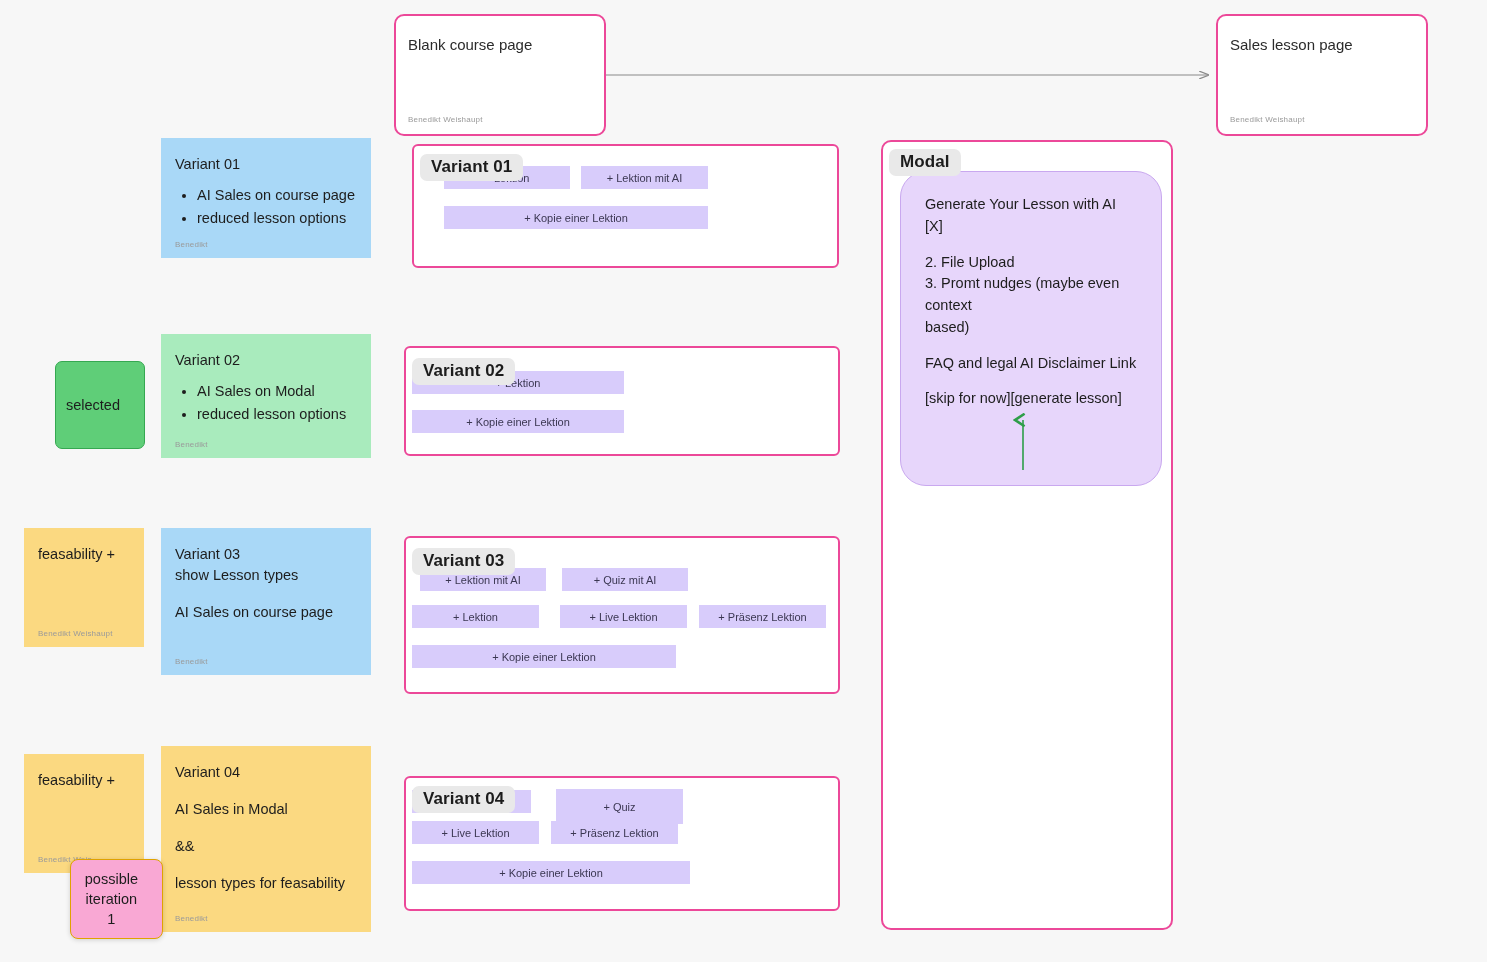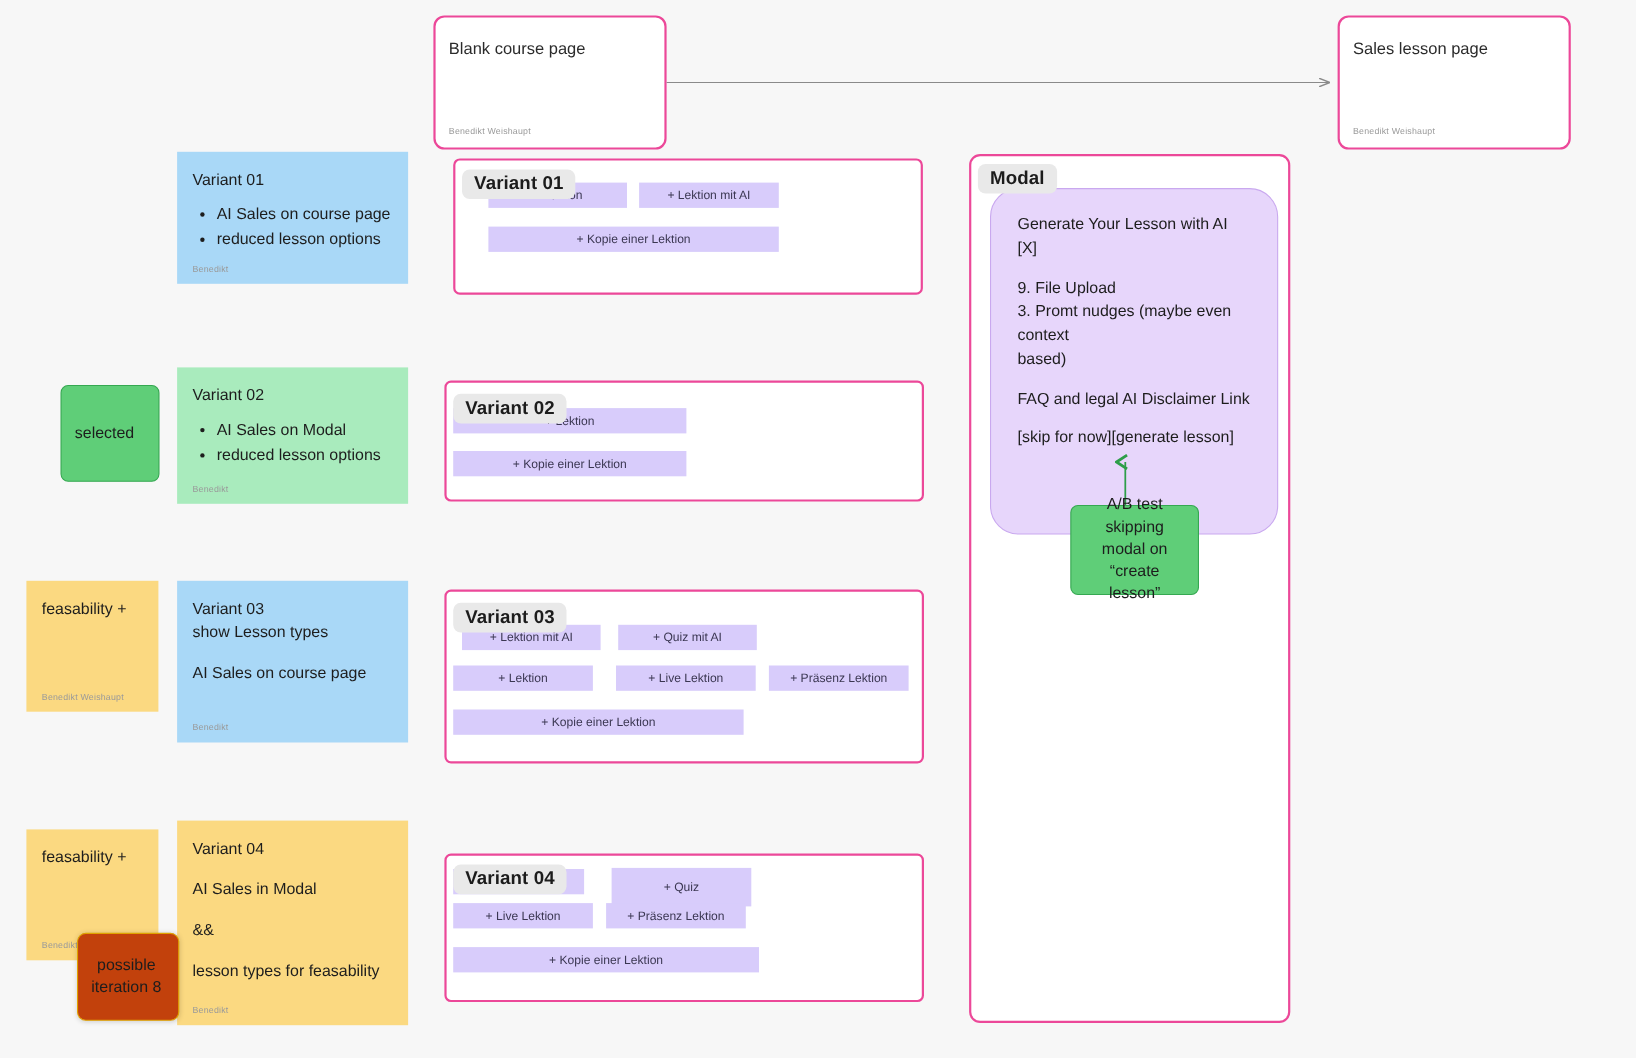--- a/index.html
+++ b/index.html
@@ -84,34 +84,35 @@
   .note ul li { margin-bottom: 2px; }
   .note .line { margin: 0; }
   .note .gap  { height: 16px; }
 
   
   .tag-note {
     position: absolute;
     box-sizing: border-box;
     display: flex;
     align-items: center;
-    justify-content: flex-start;
+    justify-content: flex-end;
     text-align: center;
     font-size: 14.5px;
     line-height: 1.4;
     color: #1d1d1d;
-    padding: 12px;
+    padding: 24px;
+    margin-top: 11px;
   }
   .tag-green {
     background: #5fce78;
     border: 1px solid #35a851;
     border-radius: 7px;
   }
   .tag-amber {
-    background: #c2410c;
+    background: #f9a8d4;
     border: 1px solid #e0a200;
     border-radius: 8px;
     box-shadow: 0 1px 5px rgba(0,0,0,.16);
   }
 
   
   .btn {
     position: absolute;
     box-sizing: border-box;
     background: #d8ccfb;
@@ -181,45 +182,38 @@
     <div class="btn" style="left:30px; top:60px; width:264px; height:23px;">+ Kopie einer Lektion</div>
   </div>
 
   <div class="frame" style="left:881px; top:140px; width:292px; height:790px;">
     <div class="frame-badge" style="left:6px; top:7px;">Modal</div>
 
     <div class="modal-card" style="left:17px; top:29px; width:262px; height:315px;">
       <p>Generate Your Lesson with AI</p>
       <p>[X]</p>
       <div class="gap"></div>
-      <p>9. File Upload</p>
+      <p>2. File Upload</p>
       <p>3. Promt nudges (maybe even context</p>
       <p>based)</p>
       <div class="gap"></div>
       <p>FAQ and legal AI Disclaimer Link</p>
       <div class="gap"></div>
       <p>[skip for now][generate lesson]</p>
     </div>
 
     <svg class="connector" style="left:129px; top:268px; width:22px; height:61px;">
       <defs>
         <marker id="arrowhead-green" markerWidth="9" markerHeight="8" refX="4.5" refY="6" orient="auto">
           <path d="M0.6,7 L4.5,1 L8.4,7" fill="none" stroke="#2e9e49" stroke-width="1.6"></path>
         </marker>
       </defs>
       <line x1="11" y1="60" x2="11" y2="10" stroke="#2e9e49" stroke-width="1.6" marker-end="url(#arrowhead-green)"></line>
     </svg>
 
-    <div class="tag-note tag-green" style="left:90px; top:317px; width:117px; height:82px;">
-      <div>
-        <div>A/B test skipping</div>
-        <div>modal on “create</div>
-        <div>lesson”</div>
-      </div>
-    </div>
   </div>
 
   <div class="tag-note tag-green" style="left:55px; top:350px; width:90px; height:88px;">
     <div>selected</div>
   </div>
 
   <div class="note note-green" style="left:161px; top:334px; width:210px; height:124px;">
     <div class="line">Variant 02</div>
     <ul>
       <li>AI Sales on  Modal</li>
@@ -269,21 +263,21 @@
     <div class="gap"></div>
     <div class="line">&amp;&amp;</div>
     <div class="gap"></div>
     <div class="line">lesson types for feasability</div>
     <div class="attrib">Benedikt</div>
   </div>
 
   <div class="tag-note tag-amber" style="left:70px; top:848px; width:93px; height:80px;">
     <div>
       <div>possible</div>
-      <div>iteration 8</div>
+      <div>iteration 1</div>
     </div>
   </div>
 
   <div class="frame frame-sm" style="left:404px; top:776px; width:436px; height:135px;">
     <div class="frame-badge" style="left:6px; top:8px;">Variant 04</div>
     <div class="btn" style="left:6px; top:12px; width:119px; height:23px;"></div>
     <div class="btn" style="left:150px; top:11px; width:127px; height:35px;">+ Quiz</div>
     <div class="btn" style="left:6px; top:43px; width:127px; height:23px;">+ Live Lektion</div>
     <div class="btn" style="left:145px; top:43px; width:127px; height:23px;">+ Präsenz Lektion</div>
     <div class="btn" style="left:6px; top:83px; width:278px; height:23px;">+ Kopie einer Lektion</div>

